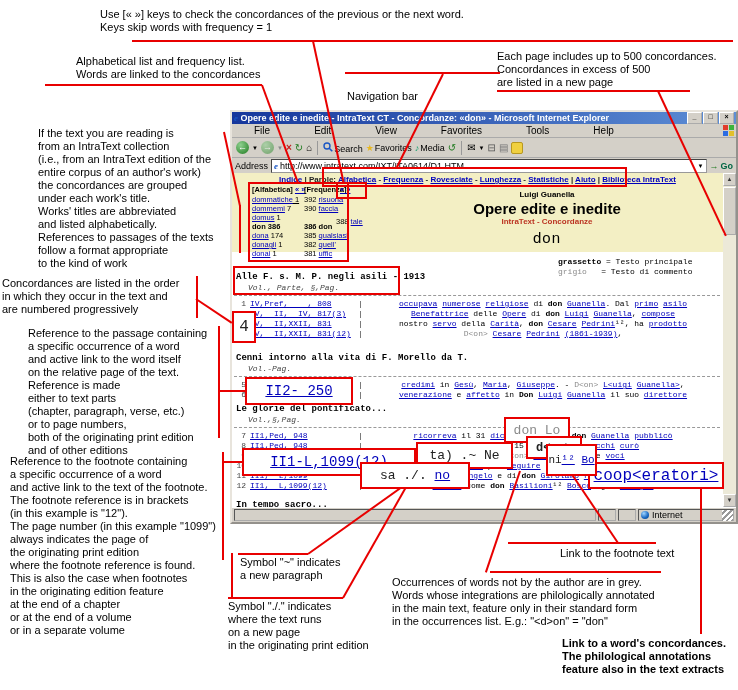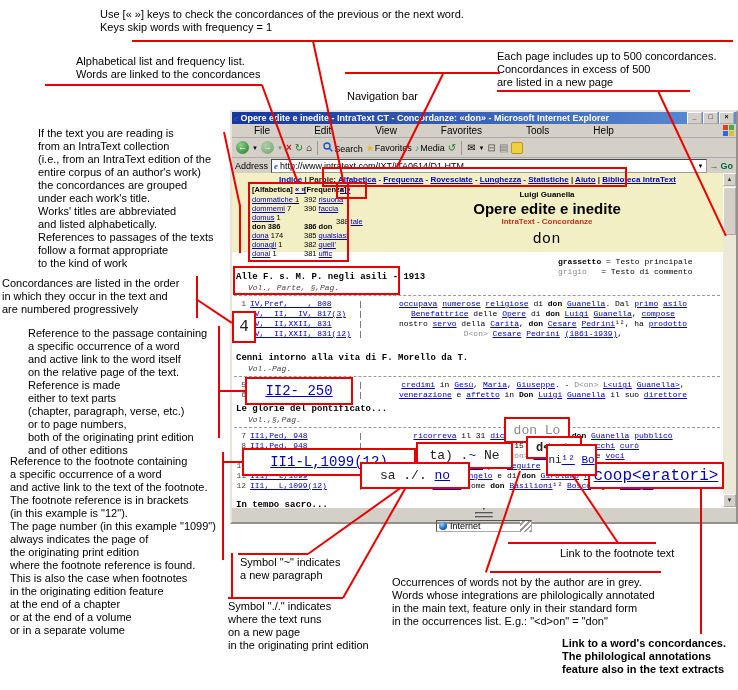--- a/index.html
+++ b/index.html
@@ -63,21 +63,21 @@
   .cnum{position:absolute;left:1px;width:13px;text-align:right;color:#444;}
   .cref{position:absolute;left:18px;white-space:pre;}
   .cbar{position:absolute;left:126px;color:#333;}
   .ctext{position:absolute;left:136px;width:350px;text-align:center;white-space:pre;}
   #scrollbar{position:absolute;right:0;top:0;width:13px;height:100%;background:#ece9d8;}
   .sbtn{position:absolute;left:0;width:13px;height:13px;background:#d4d0c8;border:1px outset #fff;
         box-sizing:border-box;font:6px/11px "Liberation Sans",sans-serif;text-align:center;color:#333;}
   #sthumb{position:absolute;left:0;top:14px;width:13px;height:48px;background:#d4d0c8;
         border:1px outset #fff;box-sizing:border-box;}
   #statusbar{height:14px;display:flex;align-items:center;gap:2px;padding:0 2px;
-        border-top:1px solid #fff;font:9px "Liberation Sans",sans-serif;flex-direction:column;}
+        border-top:1px solid #fff;font:9px "Liberation Sans",sans-serif;}
   .spanel{height:10px;border:1px inset #aaa;}
   #zonepanel{width:92px;display:flex;align-items:center;gap:3px;padding-left:2px;}
   .globe{width:8px;height:8px;border-radius:50%;flex:none;
         background:radial-gradient(circle at 35% 30%,#9fd4ff,#1565c0 60%,#0a3f7a);}
   .winlogo{width:11px;height:11px;display:grid;grid-template-columns:1fr 1fr;grid-template-rows:1fr 1fr;
         gap:1px;margin-right:2px;}
   .winlogo i{display:block;}
   .eicon{color:#1a56c4;font:bold italic 9px/10px "Liberation Serif",serif;flex:none;}
   .grip{width:11px;height:11px;margin-left:auto;
         background:repeating-linear-gradient(135deg,#fff 0 2px,#999 2px 4px);}

